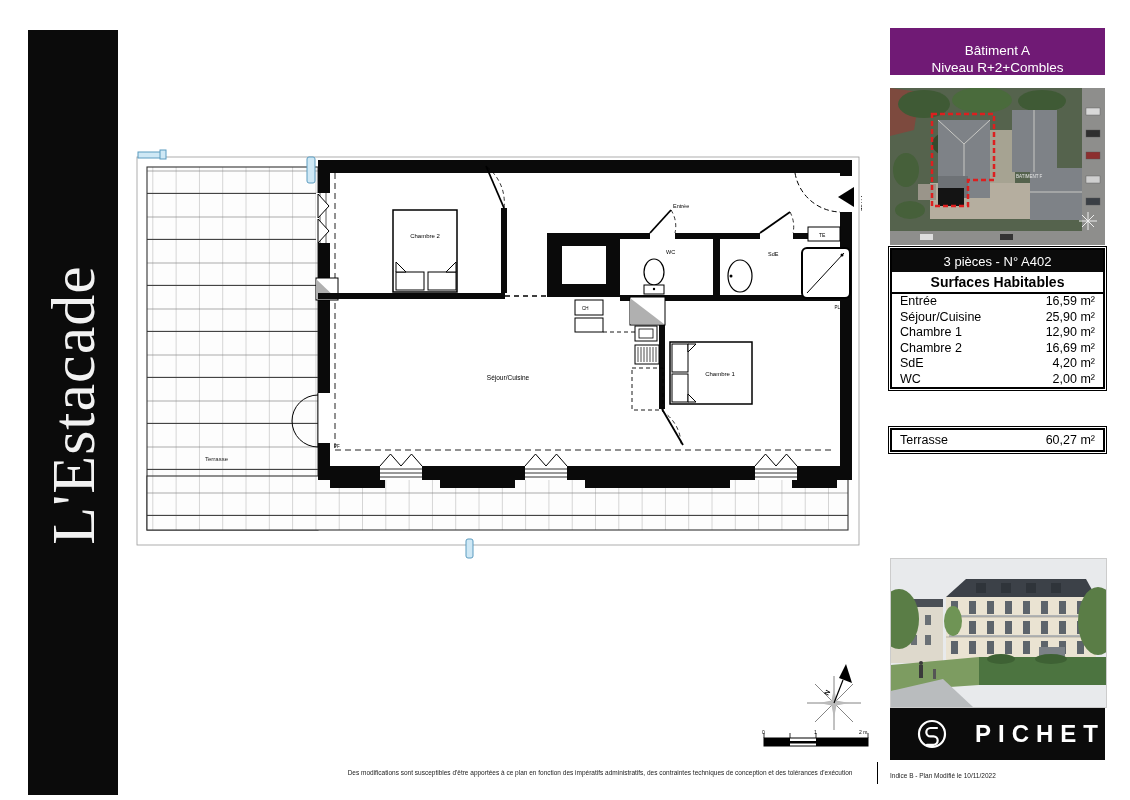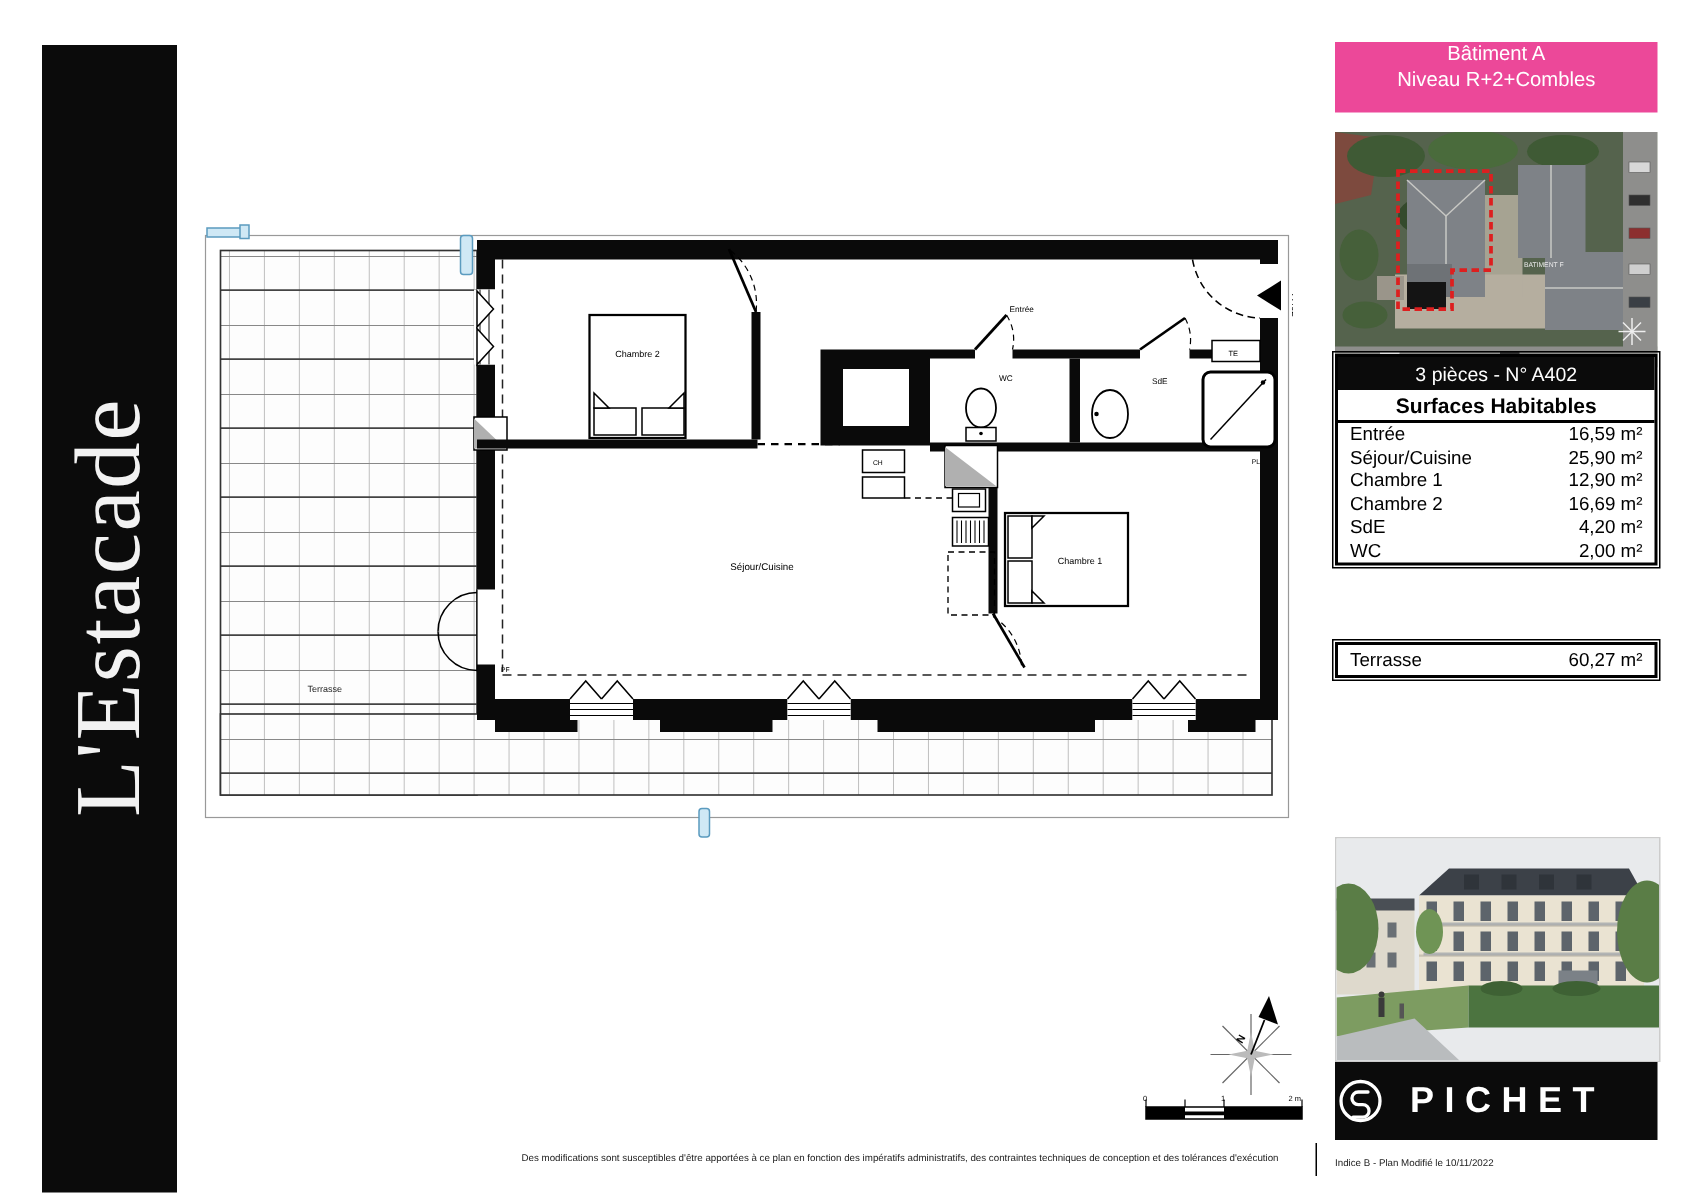--- a/index.html
+++ b/index.html
@@ -5,33 +5,33 @@
   html,body{margin:0;padding:0;background:#fff;}
   body{font-family:"Liberation Sans",sans-serif;color:#000;}
   #page{position:relative;width:1130px;height:800px;background:#fff;overflow:hidden;}
   .abs{position:absolute;}
   
   #banner{left:28px;top:30px;width:90px;height:765px;background:#0b0b0b;}
   #banner .vtxt{position:absolute;left:50%;top:49%;transform:translate(-50%,-50%) rotate(-90deg);
     white-space:nowrap;color:#f2f2f2;font-family:"Liberation Serif",serif;font-size:62px;letter-spacing:1px;}
   
   .side{left:890px;width:215px;}
-  #side-header{top:28px;height:47px;background:#ec4899;color:#fff;text-align:center;
-    display:flex;flex-direction:column;justify-content:flex-start;gap:2px;font-size:13.5px;}
+  #side-header{top:28px;height:47px;background:#701a75;color:#fff;text-align:center;
+    display:flex;flex-direction:column;justify-content:flex-end;gap:2px;font-size:13.5px;}
   #aerial{top:88px;height:157px;}
-  #unit-table{top:236px;border:2px solid #000;outline:1px solid #000;outline-offset:1px;background:#fff;box-sizing:border-box;}
+  #unit-table{top:248px;border:2px solid #000;outline:1px solid #000;outline-offset:1px;background:#fff;box-sizing:border-box;}
   #unit-title{background:#0b0b0b;color:#fff;text-align:center;font-size:13px;padding:4px 0 3px;}
   #surfaces-title{text-align:center;font-weight:bold;font-size:14px;padding:2px 0;border-bottom:2px solid #000;}
   .trow{display:flex;justify-content:space-between;font-size:12.5px;line-height:15.5px;padding:0 8px;}
   #total-row{display:flex;justify-content:space-between;font-weight:bold;font-size:13px;
     border-top:2px solid #000;padding:4px 8px;margin-top:2px;}
   #terrace-box{top:428px;height:24px;border:2px solid #000;outline:1px solid #000;outline-offset:1px;
     display:flex;justify-content:space-between;align-items:center;font-size:12.5px;padding:0 8px;box-sizing:border-box;}
   #render{top:558px;height:148px;border:1px solid #ccc;}
-  #pichet{top:708px;height:52px;background:#0b0b0b;display:flex;align-items:center;justify-content:flex-start;gap:16px;}
+  #pichet{top:708px;height:52px;background:#0b0b0b;display:flex;align-items:center;justify-content:flex-end;gap:26px;}
   #pichet .brand{color:#fff;font-weight:bold;font-size:24px;letter-spacing:7px;}
   #revision{top:772px;font-size:6.5px;color:#222;}
   #disclaimer{left:330px;top:769px;width:540px;text-align:center;font-size:6.5px;color:#222;}
   #footer-divider{left:877px;top:762px;width:1px;height:22px;background:#000;}
   svg text{font-family:"Liberation Sans",sans-serif;}
 </style>
 </head>
 <body>
 
 <div id="page">

